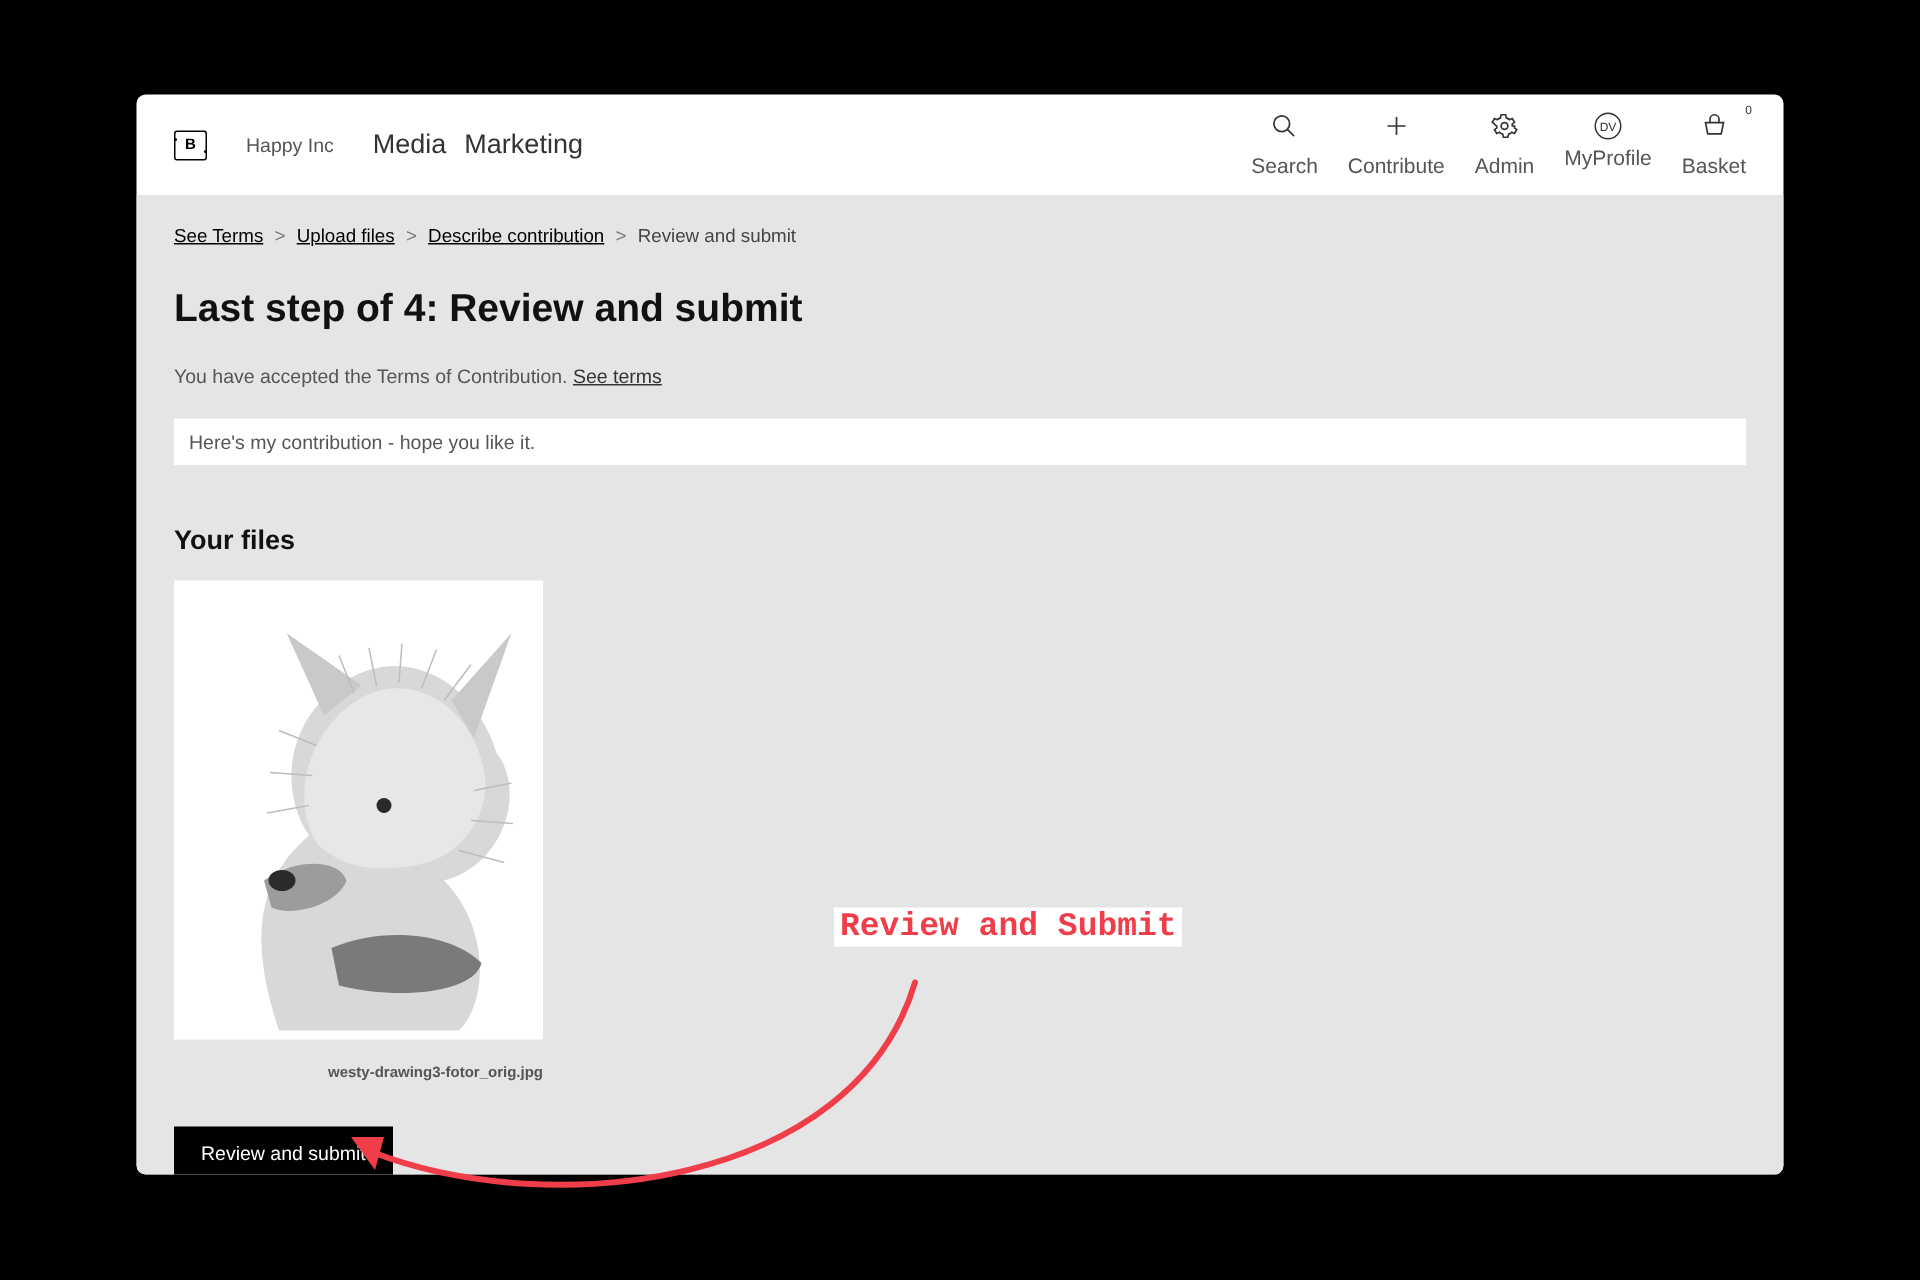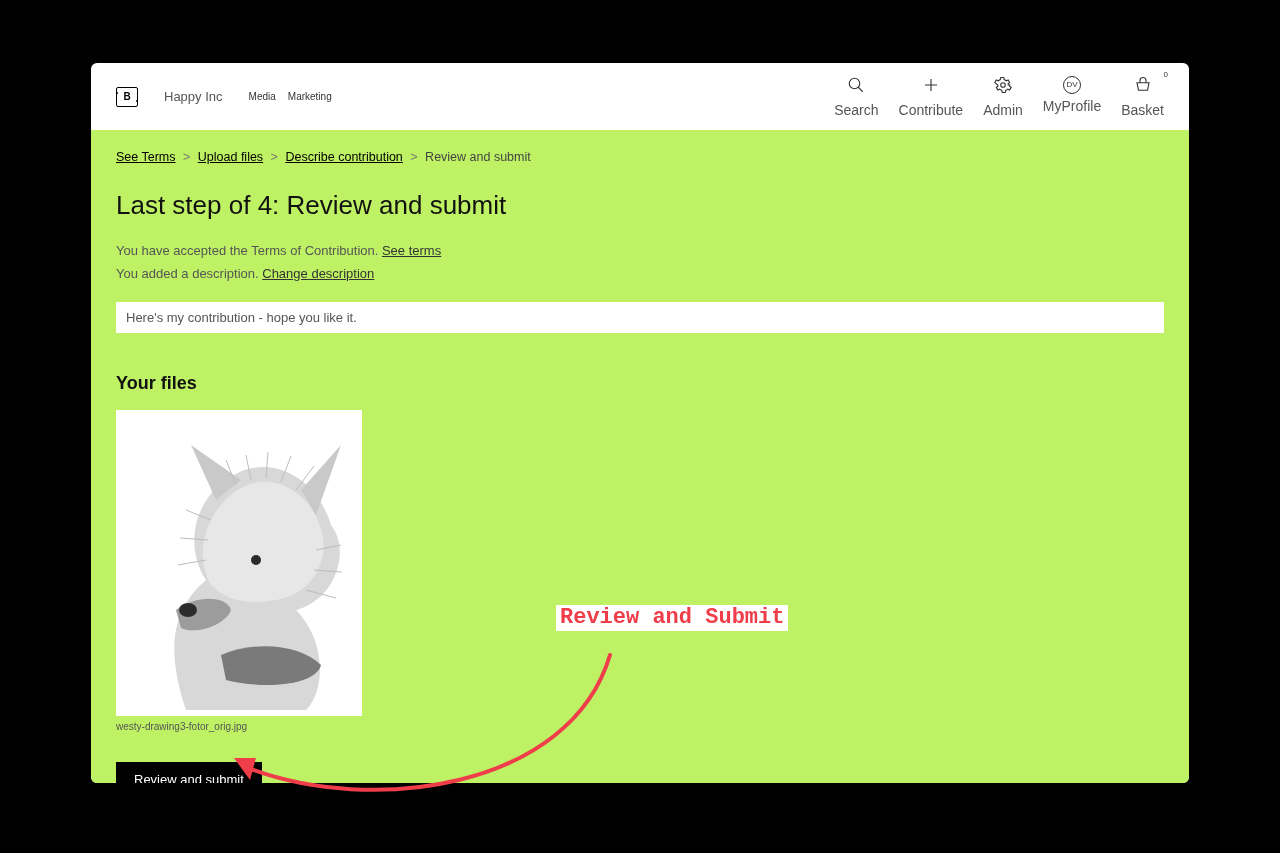--- a/index.html
+++ b/index.html
@@ -52,21 +52,21 @@
   .logo-box::after{
     content:"";
     position:absolute;
     width:2px;height:2px;background:#000;
     border-radius:50%;
   }
   .logo-box::before{left:-1px;top:4px;}
   .logo-box::after{right:-1px;bottom:4px;}
   .org-name { font-size: 13px; color: #555; }
   .header-tabs { display: flex; gap: 12px; }
-  .header-tabs span { font-size: 10px; color: #333; cursor: pointer; }
+  .header-tabs span { font-size: 18px; color: #333; cursor: pointer; }
   .header-right { display: flex; gap: 20px; align-items: flex-start; }
   .hicon-item {
     display: flex;
     flex-direction: column;
     align-items: center;
     gap: 4px;
     cursor: pointer;
     position: relative;
   }
   .hicon-item .lbl { font-size: 14px; color: #555; }
@@ -78,34 +78,34 @@
     color: #333;
   }
   .avatar-circle {
     width:18px;height:18px;border:1.4px solid #333;border-radius:50%;
     display:flex;align-items:center;justify-content:center;
     font-size:8px;color:#333;
   }
 
   
   .body-area {
-    background: #bef264;
+    background: #e5e5e5;
     height: calc(100% - 67px);
     padding: 0 25px 24px 25px;
   }
   .breadcrumb {
     padding: 20px 0 26px 0;
     font-size: 12.5px;
     color: #333;
   }
   .breadcrumb .sep { color: #777; margin: 0 4px; }
   .breadcrumb a { color: #000; text-decoration: underline; cursor: pointer; }
   .breadcrumb .current { color: #444; }
 
-  h1.page-title { font-size: 26px; font-weight: 400; color: #111; margin-bottom: 22px; }
+  h1.page-title { font-size: 26px; font-weight: 700; color: #111; margin-bottom: 22px; }
 
   .summary-line { font-size: 13px; color: #555; margin-bottom: 8px; }
   .summary-line a { color: #333; text-decoration: underline; cursor: pointer; }
 
   .desc-box {
     background: #fff;
     padding: 8px 10px;
     font-size: 13px;
     color: #555;
     margin-top: 21px;
@@ -115,21 +115,21 @@
   h2.files-title { font-size: 18px; font-weight: 700; color: #111; margin-bottom: 16px; margin-top: 40px; }
 
   .thumb-card { width: 246px; }
   .thumb-img {
     width: 246px;
     height: 306px;
     background: #fff;
     position: relative;
     overflow:hidden;
   }
-  .thumb-caption { text-align: left; font-size: 10px; color: #555; margin-top: 5px; }
+  .thumb-caption { text-align: right; font-size: 10px; color: #555; margin-top: 17px; font-weight: bold; }
 
   .action-row { margin-top: 30px; display: flex; gap: 14px; align-items: center; }
   .btn-primary {
     background: #000;
     color: #fff;
     border: none;
     padding: 10px 18px;
     font-size: 13px;
     cursor: pointer;
   }
@@ -243,23 +243,20 @@
       <span class="sep">&gt;</span>
       <a>Describe contribution</a>
       <span class="sep">&gt;</span>
       <span class="current">Review and submit</span>
     </div>
 
     <h1 class="page-title">Last step of 4: Review and submit</h1>
 
     <p class="summary-line">
       <span>You have accepted the Terms of Contribution. </span><a>See terms</a>
-    </p>
-    <p class="summary-line">
-      <span>You added a description. </span><a>Change description</a>
     </p>
 
     <div class="desc-box">Here's my contribution - hope you like it.</div>
 
     <h2 class="files-title">Your files</h2>
 
     <div class="thumb-card">
       <div class="thumb-img">
         
         <svg class="dog-svg" viewBox="0 0 246 306">

